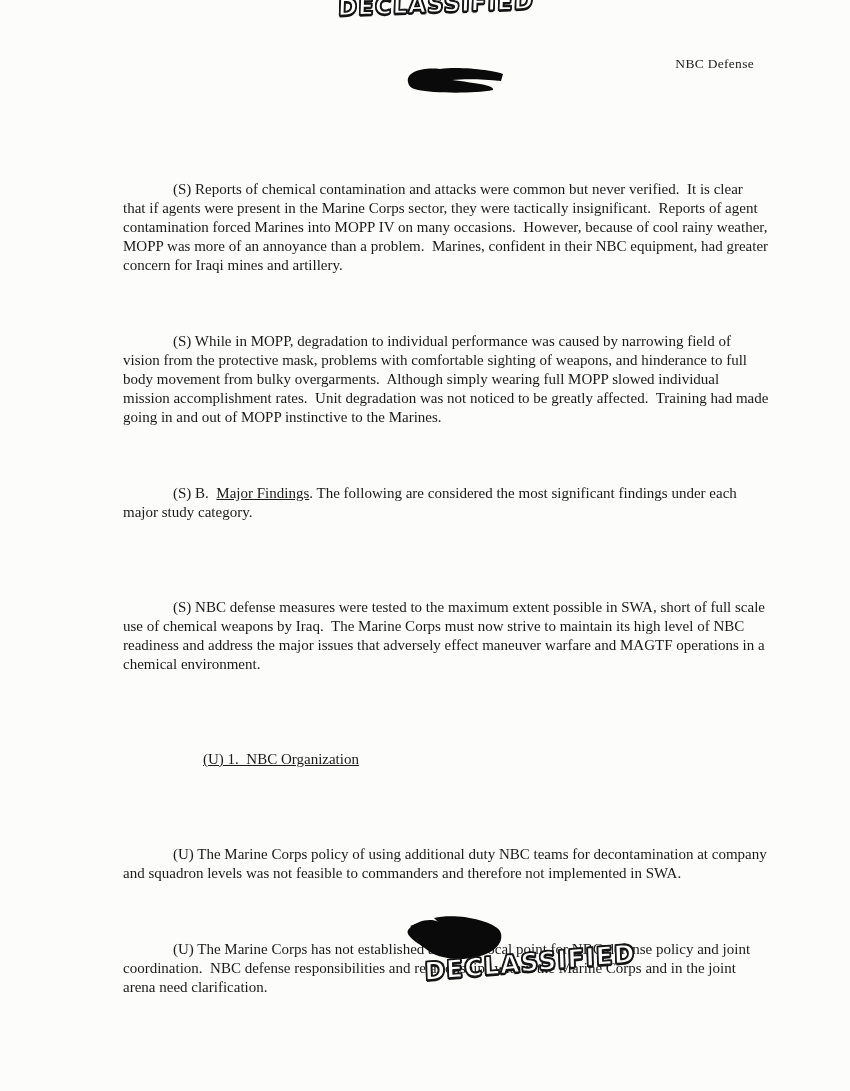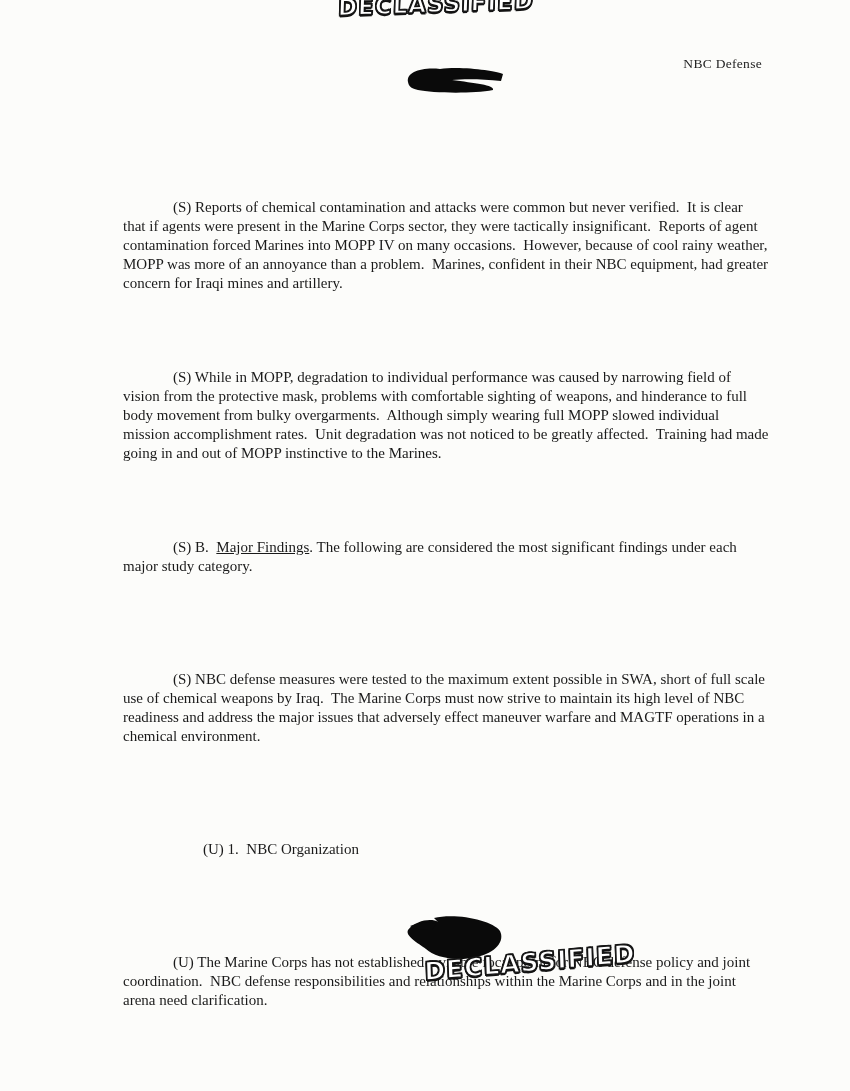--- a/index.html
+++ b/index.html
@@ -15,21 +15,21 @@
     background: #fcfcfa;
     overflow: hidden;
     font-family: "Liberation Serif", "DejaVu Serif", serif;
     color: #1a1a1a;
   }
 
   
   .header-label {
     position: absolute;
     top: 56px;
-    right: 88px;
+    right: 96px;
     font-size: 13.5px;
     letter-spacing: 0.3px;
     color: #222;
   }
 
   
   .stamp-text {
     display: inline-block;
     font-family: "DejaVu Sans", sans-serif;
     font-weight: 700;
@@ -77,25 +77,26 @@
   .body-text {
     position: absolute;
     top: 142px;
     left: 123px;
     width: 646px;
     font-size: 15px;
     line-height: 19px;
     white-space: pre-wrap;
   }
   .body-text p {
-    margin: 18px 0 19px 0;
+    margin: 0 0 19px 0;
     text-indent: 50px;
   }
   .body-text p.section-heading {
     text-indent: 80px;
+    text-decoration: underline;
   }
   .u-underline {
     text-decoration: underline;
   }
 </style>
 </head>
 <body>
 
 <main class="page">
 
@@ -113,20 +114,21 @@
 
   <section class="body-text">
     <p>(S) Reports of chemical contamination and attacks were common but never verified.  It is clear that if agents were present in the Marine Corps sector, they were tactically insignificant.  Reports of agent contamination forced Marines into MOPP IV on many occasions.  However, because of cool rainy weather, MOPP was more of an annoyance than a problem.  Marines, confident in their NBC equipment, had greater concern for Iraqi mines and artillery.</p>
     <p>(S) While in MOPP, degradation to individual performance was caused by narrowing field of vision from the protective mask, problems with comfortable sighting of weapons, and hinderance to full body movement from bulky overgarments.  Although simply wearing full MOPP slowed individual mission accomplishment rates.  Unit degradation was not noticed to be greatly affected.  Training had made going in and out of MOPP instinctive to the Marines.</p>
     <p><span>(S) B.  </span><span class="u-underline">Major Findings</span><span>. The following are considered the most significant findings under each major study category.</span></p>
 
     <p>(S) NBC defense measures were tested to the maximum extent possible in SWA, short of full scale use of chemical weapons by Iraq.  The Marine Corps must now strive to maintain its high level of NBC readiness and address the major issues that adversely effect maneuver warfare and MAGTF operations in a chemical environment.</p>
 
     <p class="section-heading">(U) 1.  NBC Organization</p>
 
+    <p>(U) The Marine Corps policy of using additional duty NBC teams for decontamination at company and squadron levels was not feasible to commanders and therefore not implemented in SWA.</p>
     <p>(U) The Marine Corps has not established a visible focal point for NBC defense policy and joint coordination.  NBC defense responsibilities and relationships within the Marine Corps and in the joint arena need clarification.</p>
     
   </section>
 
   <div class="redaction redaction-bottom">
     <svg width="102" height="54" viewBox="0 0 102 54">
       <path d="M4 20 C12 10 28 8 34 12 L30 8 C52 3 88 10 96 21 C101 31 92 43 72 47 C52 52 30 47 22 39 C14 33 1 26 4 20 Z" fill="#0a0a0a"></path>
       <path d="M6 16 C16 12 26 12 32 14 L28 20 C18 20 10 19 6 16 Z" fill="#0a0a0a"></path>
     </svg>
   </div>

